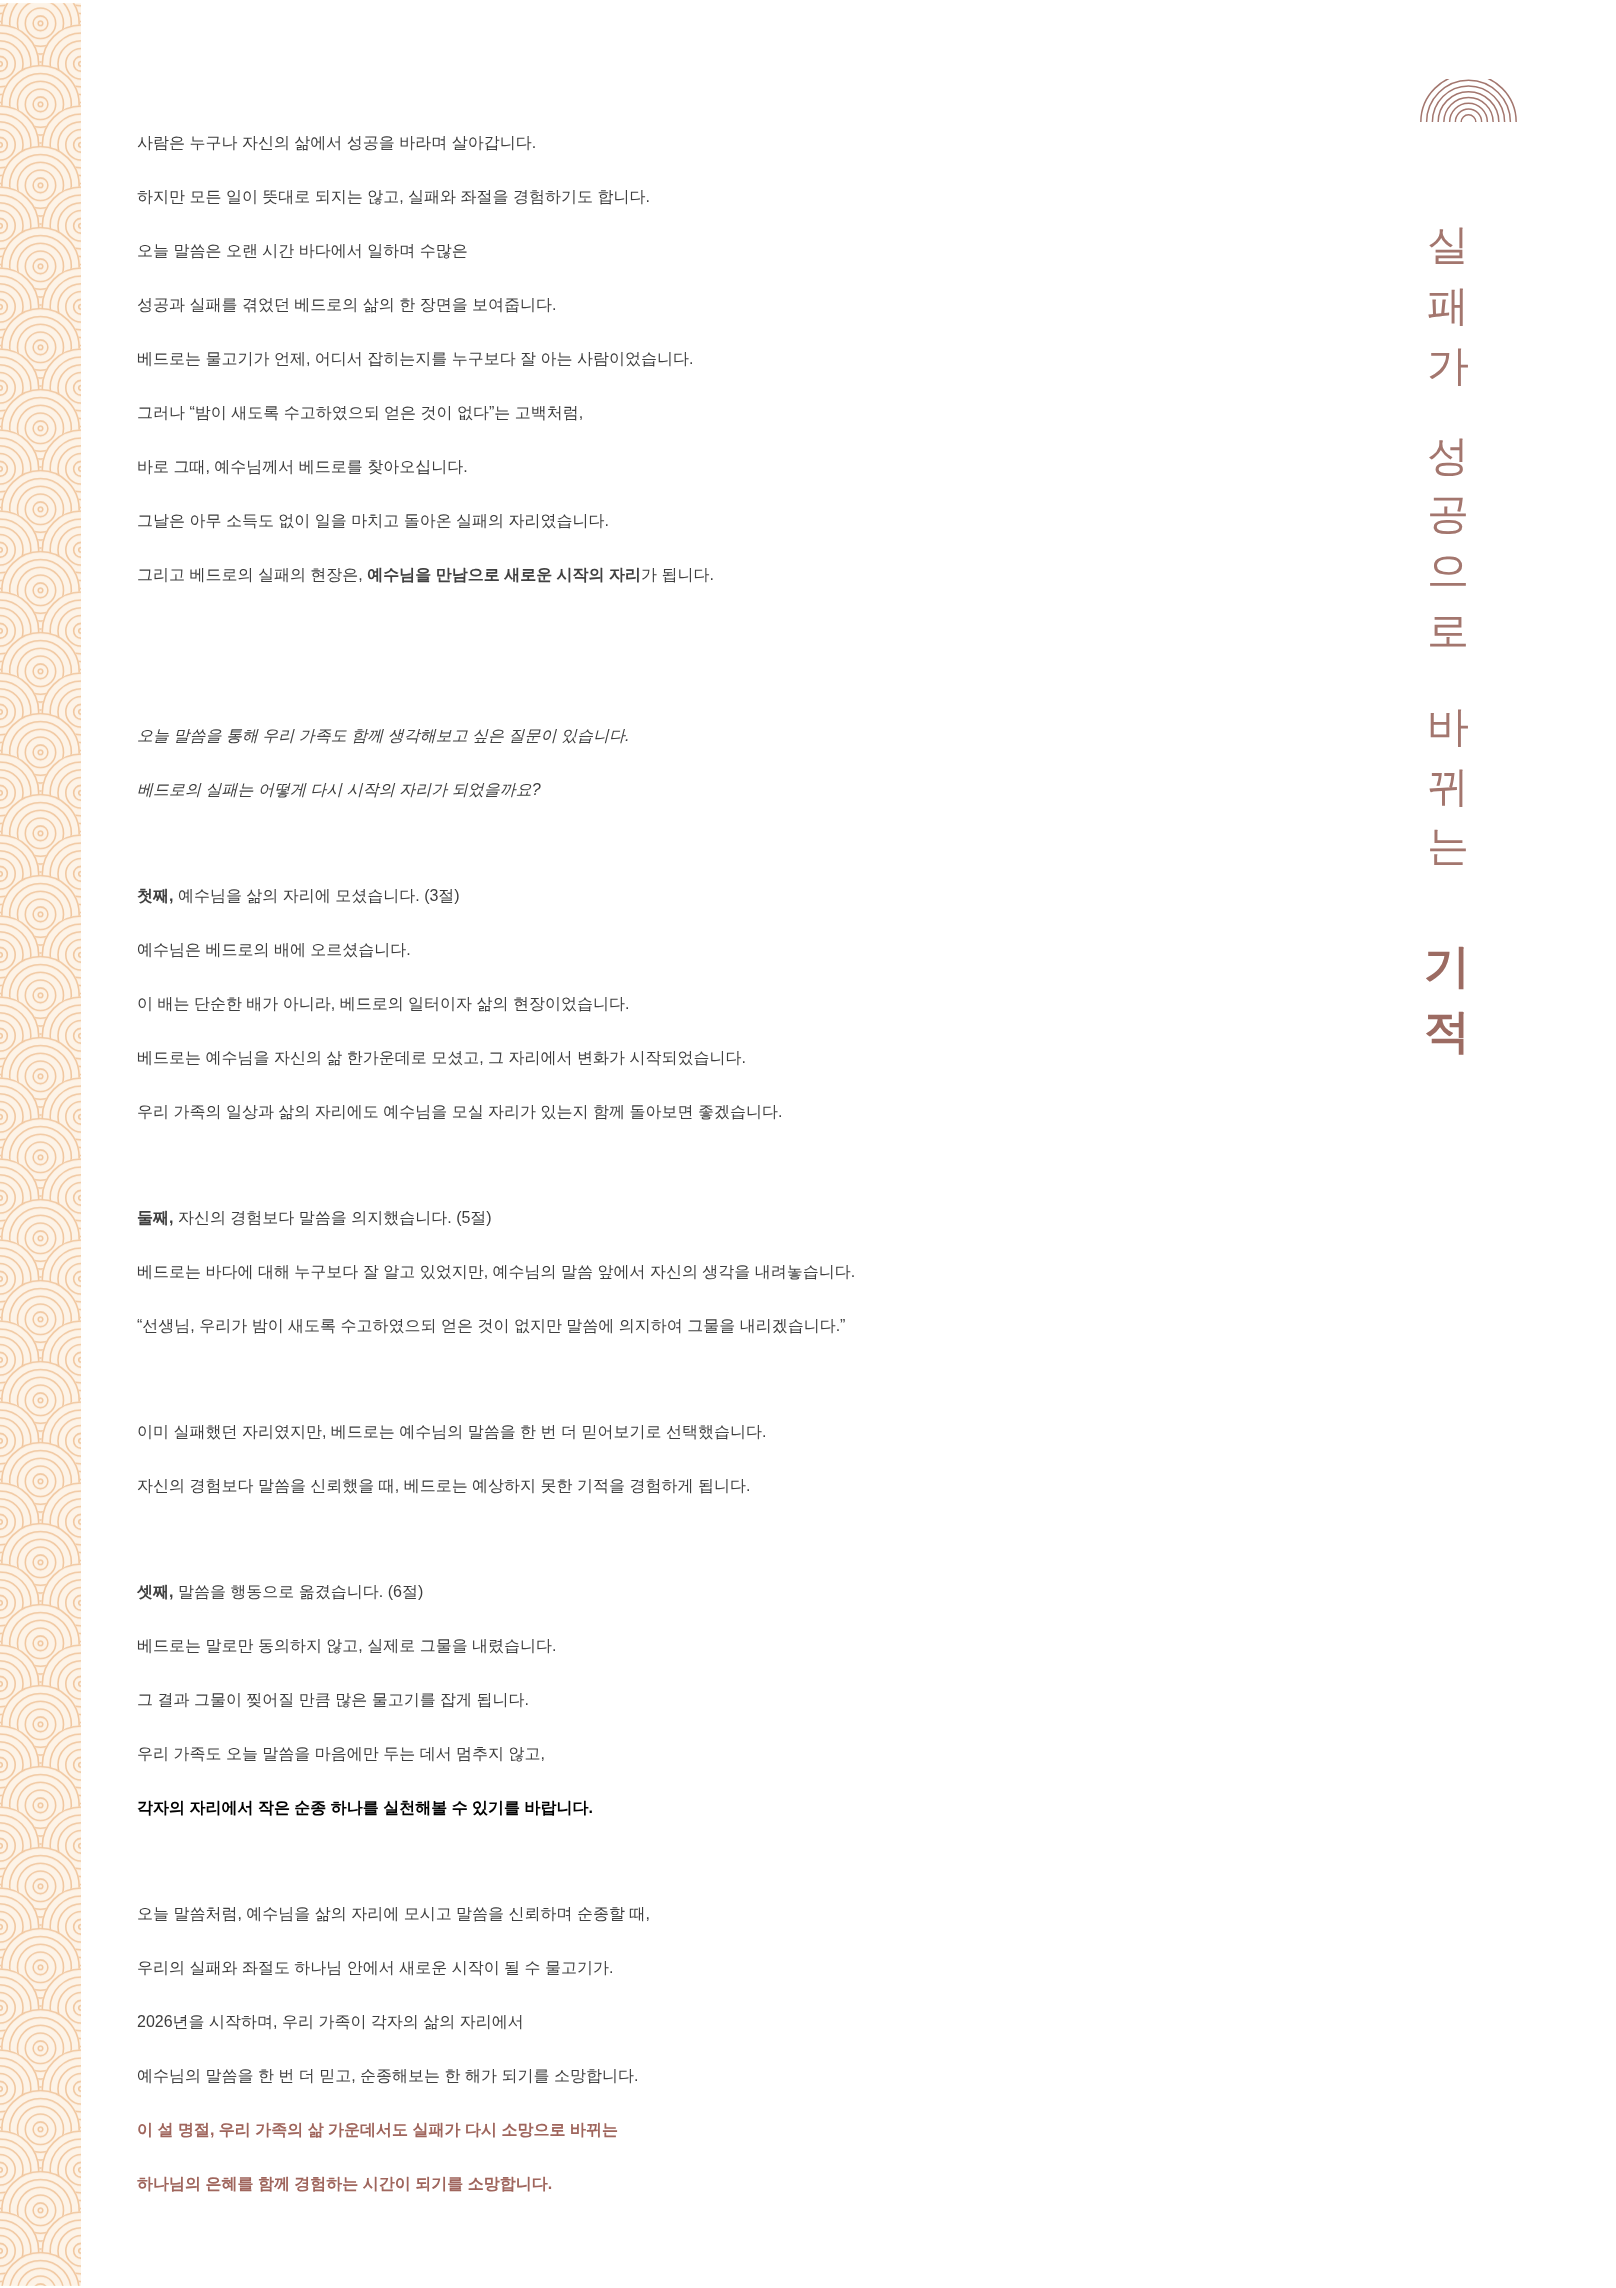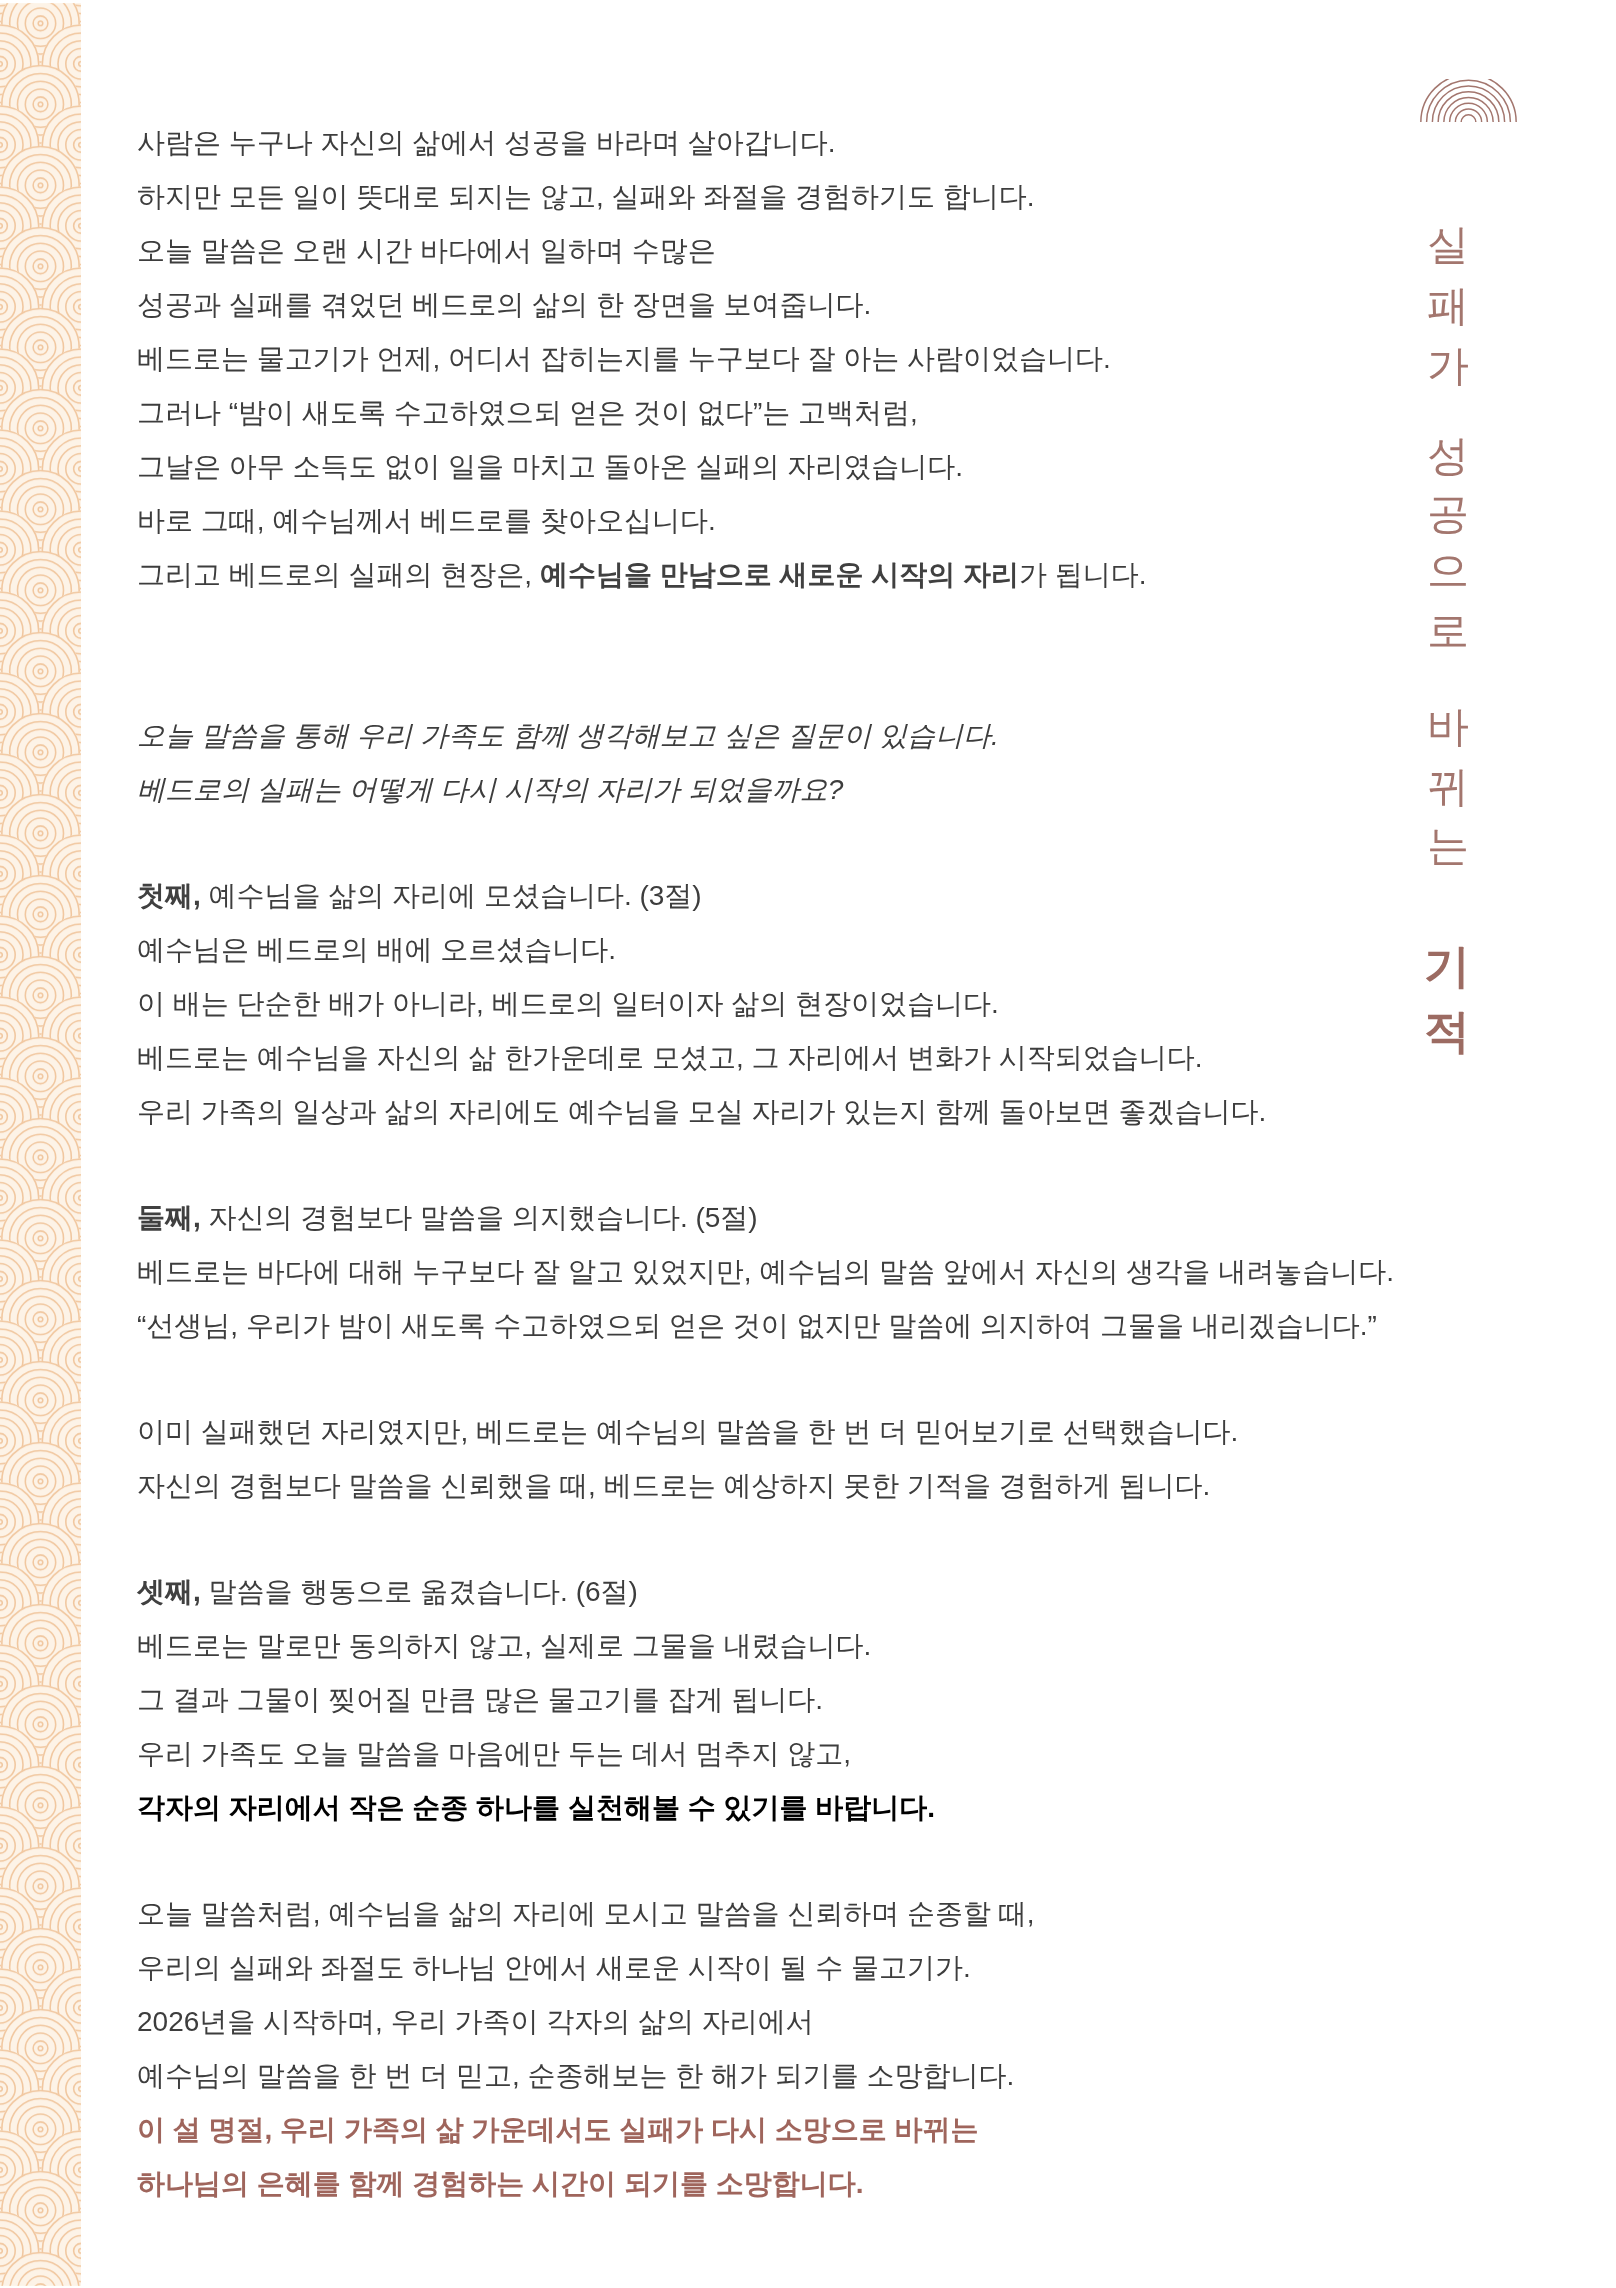--- a/index.html
+++ b/index.html
@@ -4,21 +4,21 @@
 <style>
   html,body{margin:0;padding:0;}
   body{
     width:1617px;height:2289px;position:relative;overflow:hidden;
     background:#ffffff;
     font-family:"Liberation Sans",sans-serif;
     color:#3d3d3d;
   }
   .side-strip{position:absolute;left:0;top:0;width:81px;height:2289px;}
   .main{position:absolute;left:137px;top:116px;width:1274px;}
-  .line{margin:0;font-size:28px;line-height:54px;white-space:nowrap;font-weight:400;}
+  .line{margin:0;font-size:16px;line-height:54px;white-space:nowrap;font-weight:400;}
   .para{margin:0;}
   .para + .para{margin-top:52px;}
   .para.gap-xl{margin-top:107px;font-style:italic;}
   .seg-bold{font-weight:700;color:#404040;}
   .line.bold{font-weight:700;color:#000000;}
   .line.accent{font-weight:700;color:#9f655c;}
   .vertical-title{
     position:absolute;top:138px;right:90px;height:978px;
     writing-mode:vertical-rl;text-orientation:mixed;
     font-family:"Liberation Serif",serif;
@@ -77,22 +77,22 @@
 
 <div class="main">
 
   <div class="para">
     <p class="line">사람은 누구나 자신의 삶에서 성공을 바라며 살아갑니다.</p>
     <p class="line">하지만 모든 일이 뜻대로 되지는 않고, 실패와 좌절을 경험하기도 합니다.</p>
     <p class="line">오늘 말씀은 오랜 시간 바다에서 일하며 수많은</p>
     <p class="line">성공과 실패를 겪었던 베드로의 삶의 한 장면을 보여줍니다.</p>
     <p class="line">베드로는 물고기가 언제, 어디서 잡히는지를 누구보다 잘 아는 사람이었습니다.</p>
     <p class="line">그러나 “밤이 새도록 수고하였으되 얻은 것이 없다”는 고백처럼,</p>
+    <p class="line">바로 그때, 예수님께서 베드로를 찾아오십니다.</p>
     <p class="line">그날은 아무 소득도 없이 일을 마치고 돌아온 실패의 자리였습니다.</p>
-    <p class="line">바로 그때, 예수님께서 베드로를 찾아오십니다.</p>
     <p class="line"><span>그리고 베드로의 실패의 현장은, </span><span class="seg-bold">예수님을 만남으로 새로운 시작의 자리</span><span>가 됩니다.</span></p>
   </div>
 
   <div class="para gap-xl">
     <p class="line">오늘 말씀을 통해 우리 가족도 함께 생각해보고 싶은 질문이 있습니다.</p>
     <p class="line">베드로의 실패는 어떻게 다시 시작의 자리가 되었을까요?</p>
   </div>
 
   <div class="para">
     <p class="line"><span class="seg-bold">첫째,</span><span> 예수님을 삶의 자리에 모셨습니다. (3절)</span></p>

